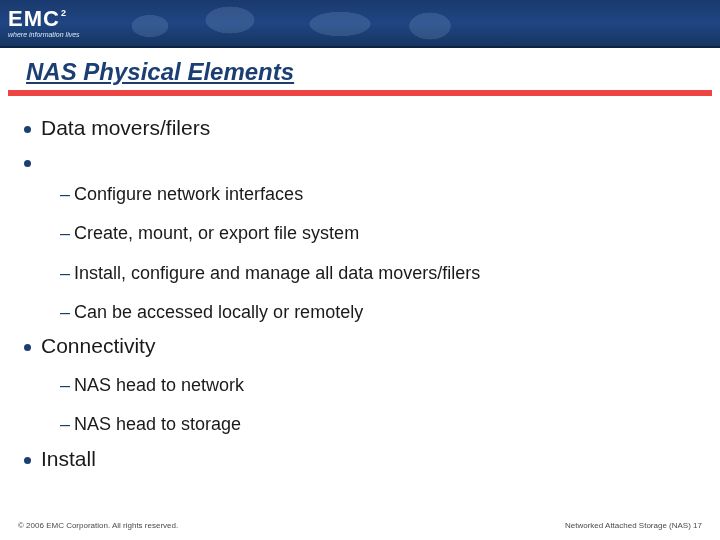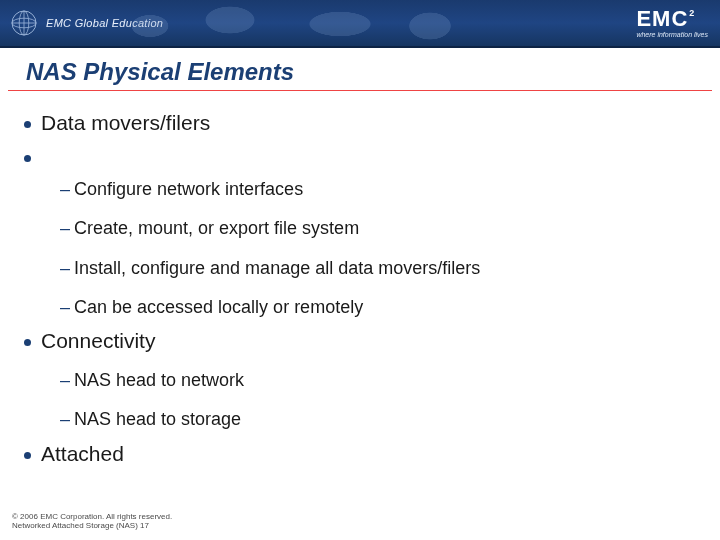--- a/index.html
+++ b/index.html
@@ -75,22 +75,23 @@
     font-style: italic;
     display: block;
     margin-top: 1px;
   }
   .slide-title {
     color: #1b3f74;
     font-size: 24px;
     font-weight: 700;
     font-style: italic;
     padding: 10px 18px 4px 18px;
-    border-bottom: 1px solid #ef4444;
+    border-bottom: 6px solid #ef4444;
     margin: 0 8px 8px 8px;
+    text-decoration: underline;
   }
   .content {
     padding: 2px 16px 0 24px;
     color: #1a1a1a;
   }
   .bullet-l1 {
     display: flex;
     align-items: baseline;
     gap: 10px;
     font-size: 21px;
@@ -114,42 +115,31 @@
   }
   .dash {
     color: #1b3f74;
     margin-right: 4px;
   }
   .footer {
     position: absolute;
     bottom: 10px;
     left: 0;
     width: 100%;
-    padding: 0 12px;
+    padding: 0 18px;
     display: flex;
     justify-content: space-between;
     font-size: 8px;
     color: #4a4a4a;
-    flex-direction: column;
   }
 </style>
 </head>
 <body>
 
 <div class="header-bar">
-  <div class="header-left">
-    <svg class="globe-icon" viewBox="0 0 40 40">
-      <circle cx="20" cy="20" r="15" fill="none" stroke="#aac2e4" stroke-width="1.2"></circle>
-      <ellipse cx="20" cy="20" rx="15" ry="6" fill="none" stroke="#aac2e4" stroke-width="1"></ellipse>
-      <ellipse cx="20" cy="20" rx="6" ry="15" fill="none" stroke="#aac2e4" stroke-width="1"></ellipse>
-      <line x1="5" y1="20" x2="35" y2="20" stroke="#aac2e4" stroke-width="1"></line>
-      <line x1="20" y1="5" x2="20" y2="35" stroke="#aac2e4" stroke-width="1"></line>
-    </svg>
-    <span class="header-title">EMC Global Education</span>
-  </div>
   <div class="map-overlay"></div>
   <div class="header-right">
     <div class="emc-logo">
       <span>EMC</span>
       <span class="emc-sup">2</span>
     </div>
     <span class="emc-tagline">where information lives</span>
   </div>
 </div>
 
@@ -172,21 +162,21 @@
 
   <div class="bullet-l1">
     <span class="dot-l1"></span>
     <span>Connectivity</span>
   </div>
   <div class="bullet-l2"><span class="dash">–</span><span>NAS head to network</span></div>
   <div class="bullet-l2"><span class="dash">–</span><span>NAS head to storage</span></div>
 
   <div class="bullet-l1">
     <span class="dot-l1"></span>
-    <span>Attached</span>
+    <span>Install</span>
   </div>
 
 </div>
 
 <div class="footer">
   <span>© 2006 EMC Corporation. All rights reserved.</span>
   <span>Networked Attached Storage (NAS) 17</span>
 </div>
 
 </body></html>

